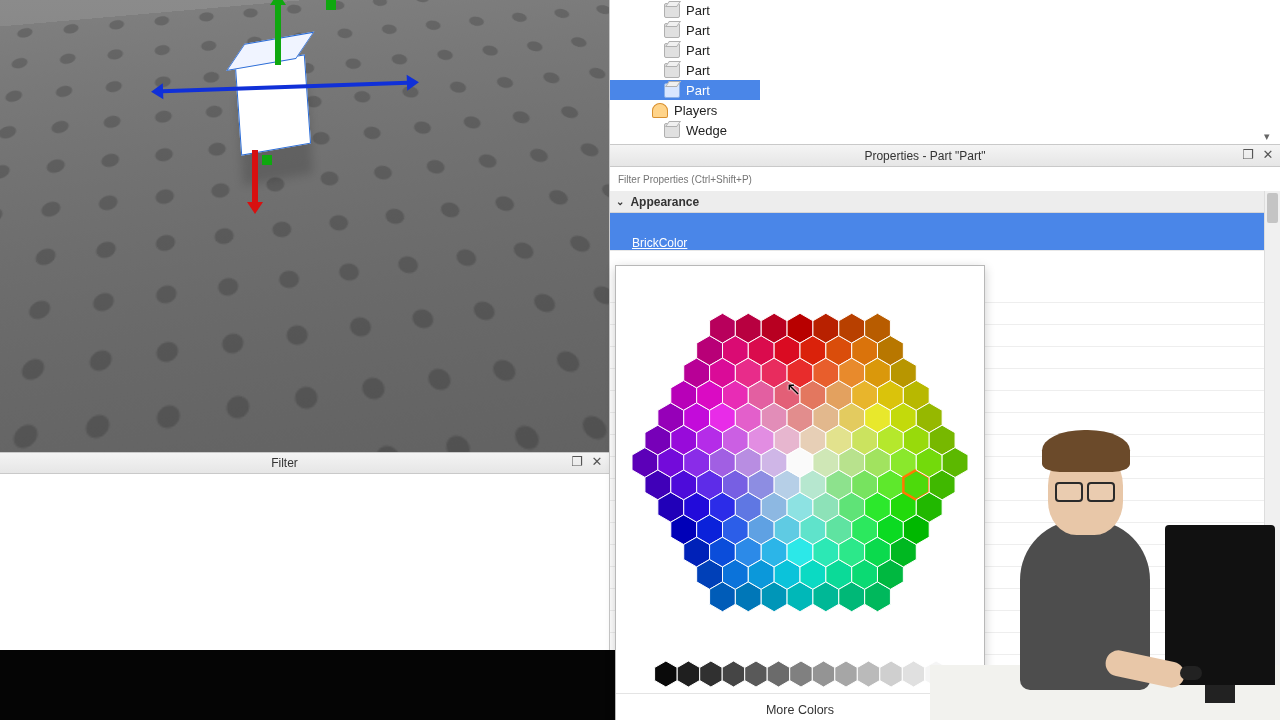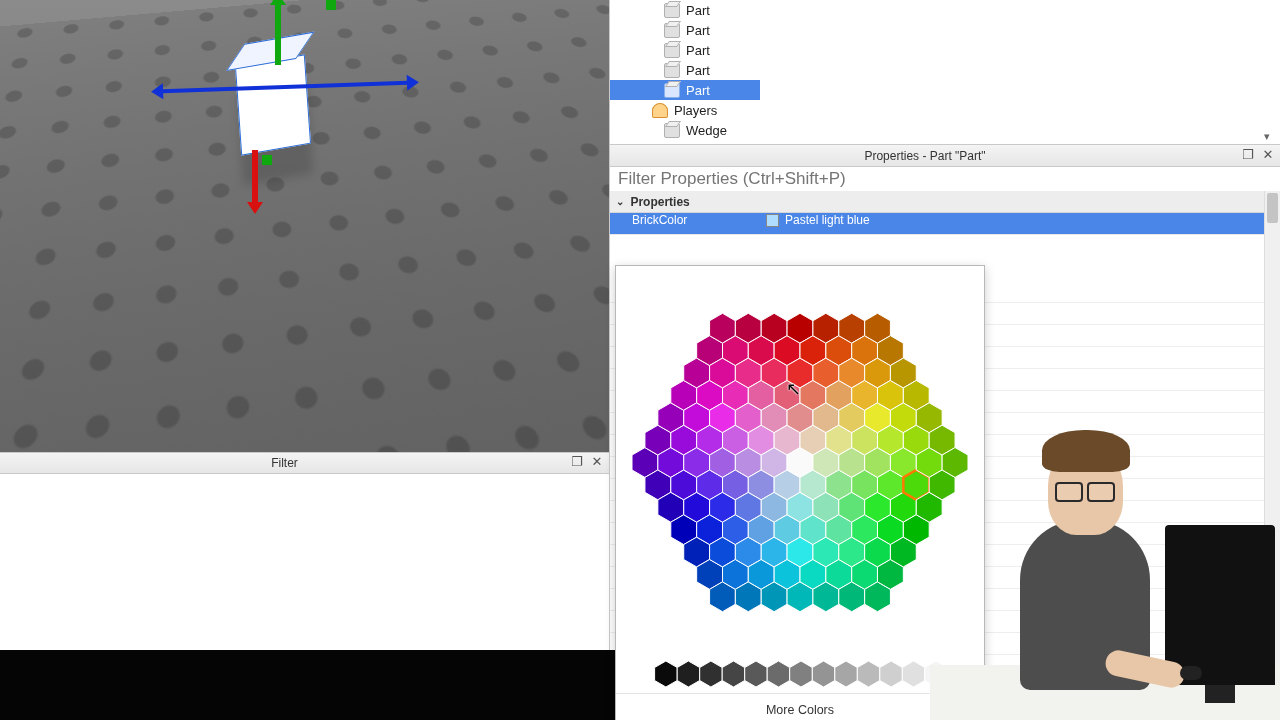--- a/index.html
+++ b/index.html
@@ -53,24 +53,24 @@
 .tree-row.sel .ico{background:#d8e6ff;border-color:#8ab0e8;}
 .tree-row.players{padding-left:42px;}
 .tree-row.players .ico{background:#ffd48a;border-color:#d89030;border-radius:50% 50% 2px 2px;}
 .scroll-indicator { position:absolute; right:2px; bottom:2px; width:14px; height:14px; }
 .scroll-indicator::before{content:"▾"; font-size:11px; color:#666;}
 
 
 .props-header { height: 22px; background: linear-gradient(#f4f4f4,#e6e6e6); border-bottom:1px solid #c9c9c9; font-size:12px; color:#333; display:flex; align-items:center;}
 .props-header .title{flex:1;text-align:center;}
 .filter-row { height: 24px; border-bottom:1px solid #d6d6d6; }
-.filter-row input{ width:100%; height:100%; border:none; padding:12px 8px; font-size:17px; color:#3b82f6; outline:none;}
+.filter-row input{ width:100%; height:100%; border:none; padding:12px 8px; font-size:10px; color:#3b82f6; outline:none;}
 .section-row { height:22px; background:#ededed; border-bottom:1px solid #d6d6d6; display:flex; align-items:center; padding-left:6px; font-size:12px; font-weight:600; color:#333;}
 .section-row .chev{margin-right:6px; font-size:10px;}
-.prop-row { height:22px; display:flex; align-items:flex-start; border-bottom:1px solid #e8e8e8; font-size:12px;}
+.prop-row { height:38px; display:flex; align-items:flex-end; border-bottom:1px solid #e8e8e8; font-size:12px;text-decoration:underline;}
 .prop-row .k{ width:150px; padding-left:22px; display:flex; align-items:center; color:#333;}
 .prop-row .v{ flex:1; display:flex; align-items:center; padding-left:6px; color:#333;}
 .prop-row.sel{ background:#4a86e8; color:#fff;}
 .prop-row.sel .k,.prop-row.sel .v{color:#fff;}
 .swatch{width:13px;height:13px;border:1px solid #888;margin-right:6px;}
 .props-body { position: relative; flex:1; background:#fff;}
 .vscroll { position:absolute; right:0; top:0; width:16px; height:100%; background:#f0f0f0; border-left:1px solid #ddd;}
 .vscroll .thumb{position:absolute;left:2px;top:2px;right:2px;height:30px;background:#c4c4c4;border-radius:2px;}
 .prop-blank-rows { position:absolute; left:0; right:16px; top: 90px; }
 .prop-blank-rows div{height:22px;border-bottom:1px solid #eee;}
@@ -159,28 +159,24 @@
       <span class="title">Properties - Part "Part"</span>
       <span class="panel-btn">❐</span>
       <span class="panel-btn">✕</span>
     </div>
     <div class="filter-row">
       <input placeholder="Filter Properties (Ctrl+Shift+P)" style="">
     </div>
     <div class="props-body">
       <div class="section-row">
         <span class="chev">⌄</span>
-        <span>Properties</span>
+        <span>Appearance</span>
       </div>
       <div class="prop-row sel">
         <div class="k">BrickColor</div>
-        <div class="v">
-            <span class="swatch" style="background:#afddff"></span>
-            <span>Pastel light blue</span>
-          </div>
       </div>
       <div class="prop-blank-rows">
         <div></div>
           <div></div>
           <div></div>
           <div></div>
           <div></div>
           <div></div>
           <div></div>
           <div></div>

